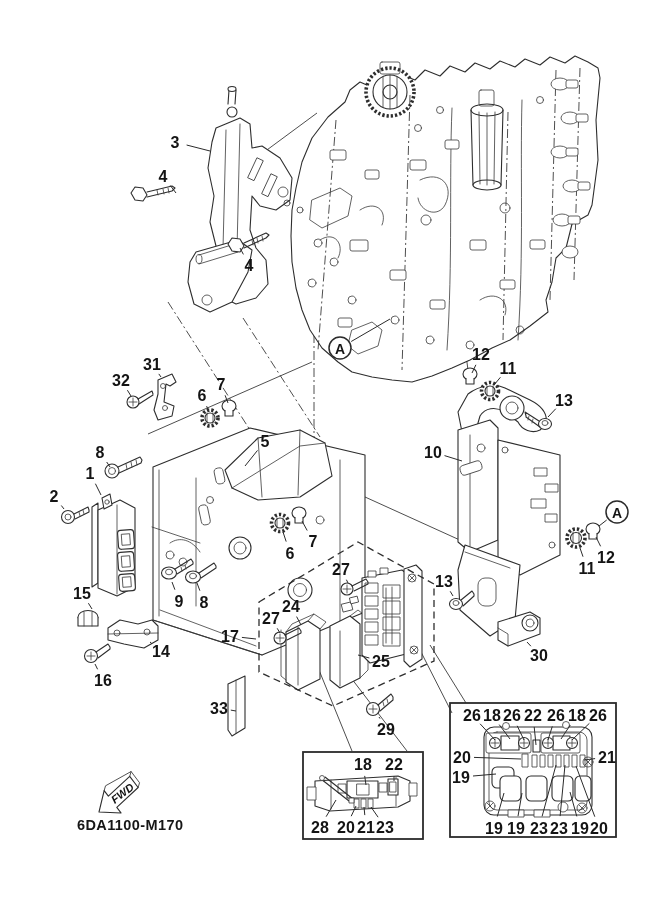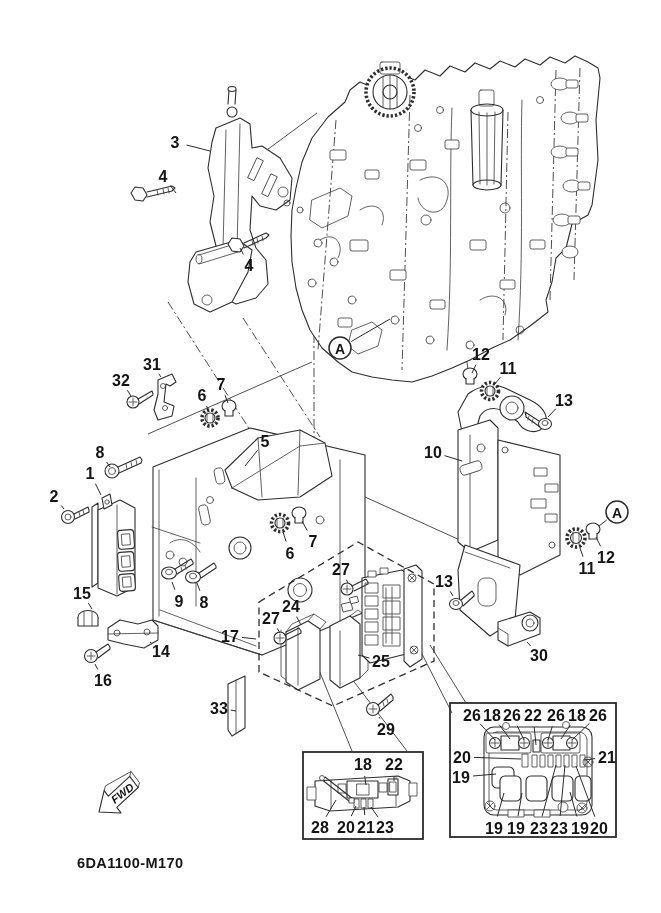--- a/index.html
+++ b/index.html
@@ -12,21 +12,21 @@
   .lnw2{fill:#ffffff;stroke:#3a3a3a;stroke-width:0.8;stroke-linejoin:round;}
   .teeth{fill:#ffffff;stroke:#2e2e2e;stroke-width:3.6;stroke-dasharray:2.3 2;}
   .dash{fill:none;stroke:#2e2e2e;stroke-width:1.3;stroke-dasharray:7 4.5;}
   .dashdot{fill:none;stroke:#3a3a3a;stroke-width:0.9;stroke-dasharray:9 3 2 3;}
   .thin{fill:none;stroke:#3a3a3a;stroke-width:0.9;}
   .box{fill:none;stroke:#2b2b2b;stroke-width:1.8;}
   .callout{font:bold 16px "Liberation Sans",sans-serif;fill:#141414;text-anchor:middle;dominant-baseline:central;}
   .marker-text{font:bold 14px "Liberation Sans",sans-serif;fill:#141414;text-anchor:middle;dominant-baseline:central;}
   .leader{stroke:#2b2b2b;stroke-width:1;fill:none;}
   .fwd-text{font:italic bold 11px "Liberation Sans",sans-serif;fill:#141414;text-anchor:middle;dominant-baseline:central;}
-  .part-code{position:absolute;left:77px;top:855px;font:bold 14.5px "Liberation Sans",sans-serif;
+  .part-code{position:absolute;left:77px;top:817px;font:bold 14.5px "Liberation Sans",sans-serif;
              letter-spacing:0.4px;color:#161616;}
 </style>
 </head>
 <body>
 
 <div class="stage">
 
 <svg id="art" width="661" height="913" viewBox="0 0 661 913">
 
   <g>

